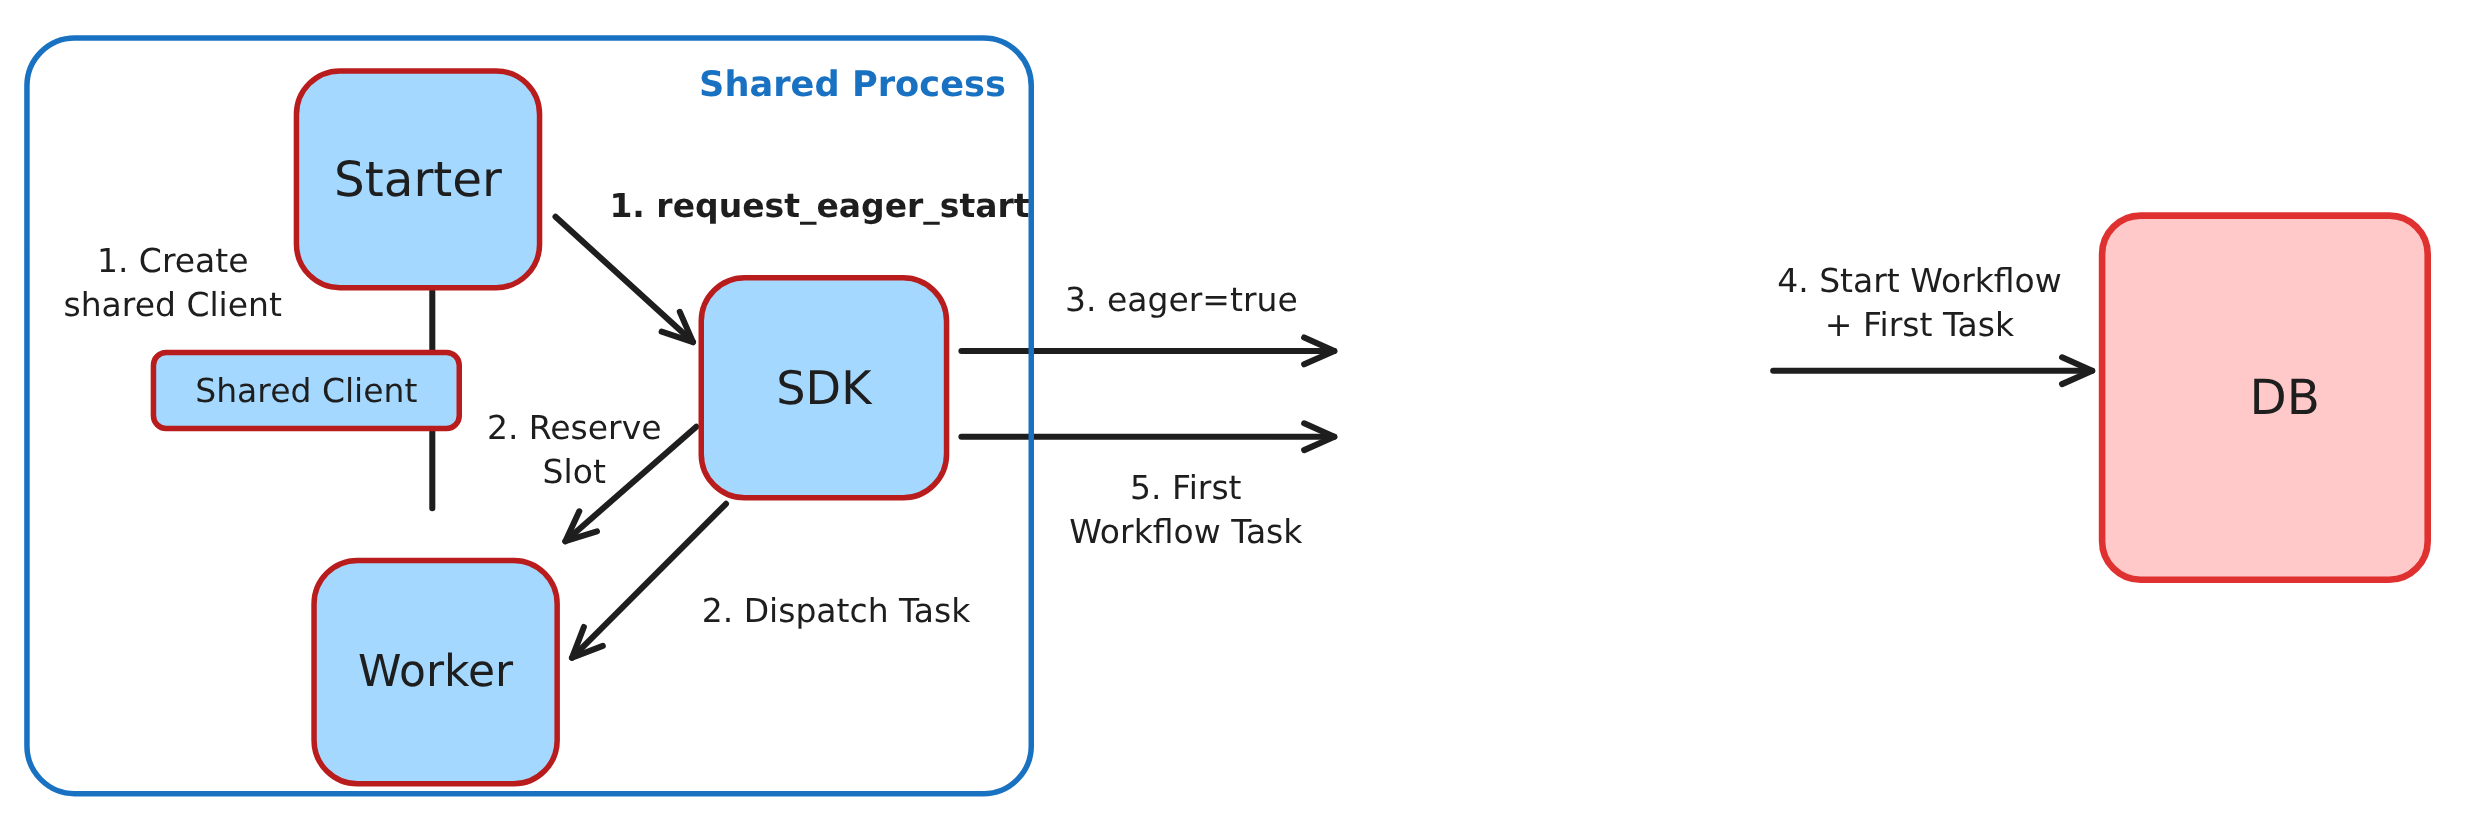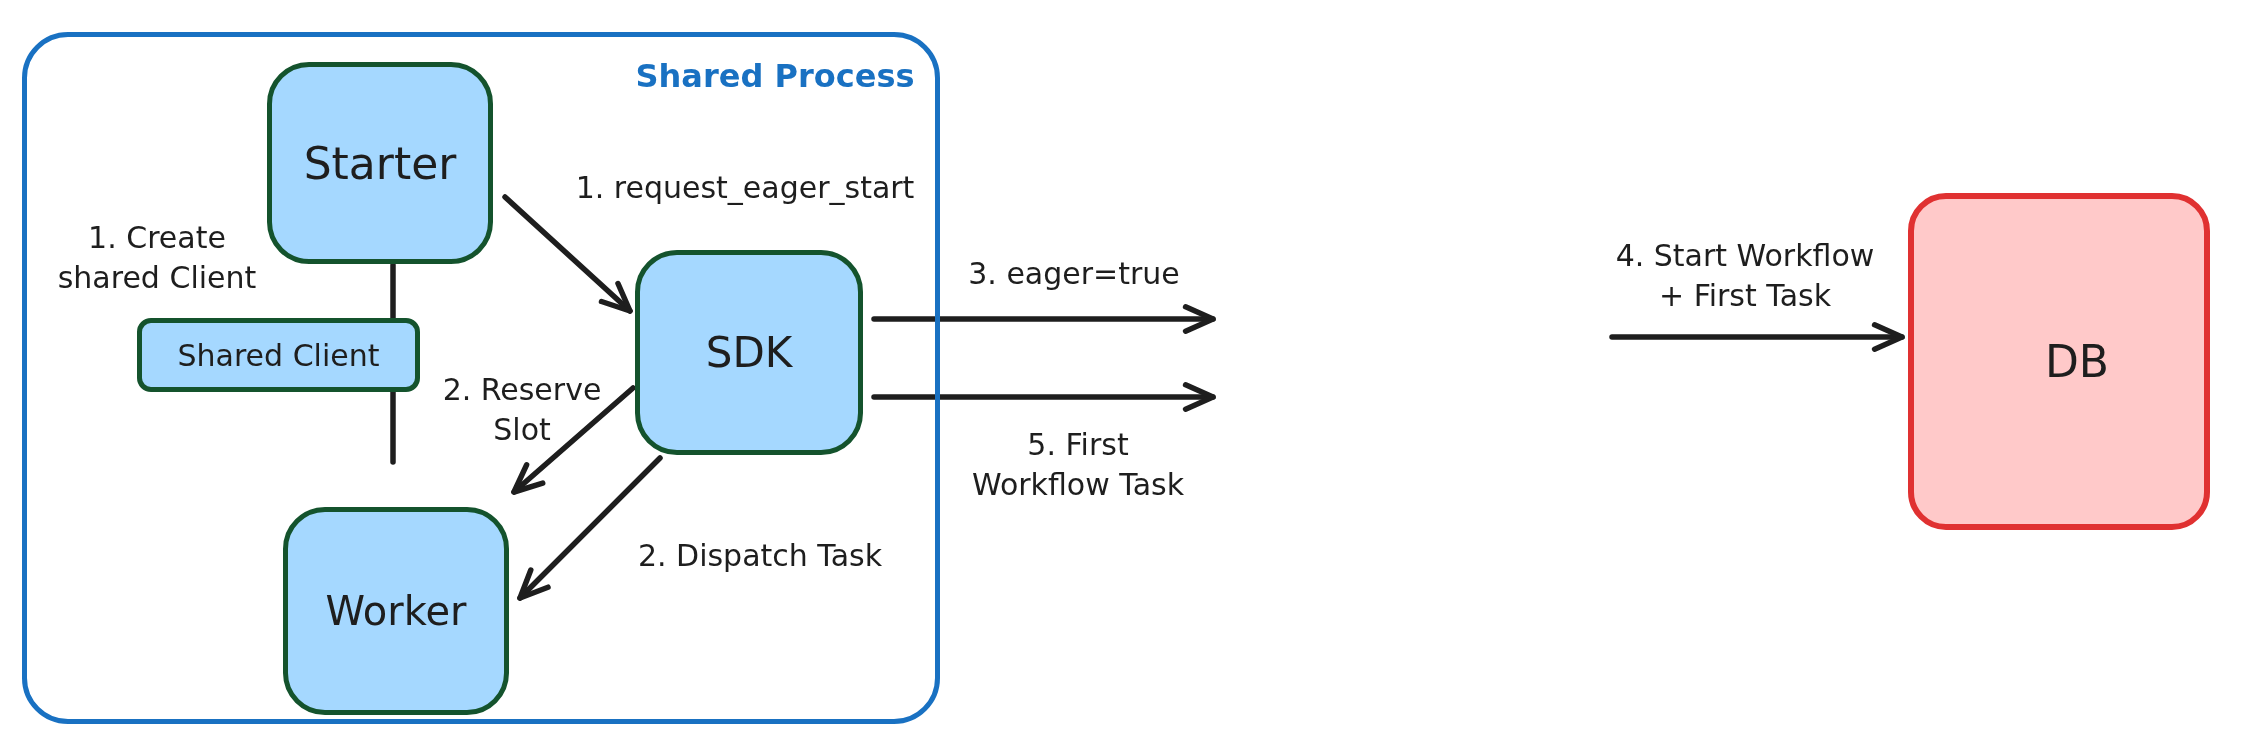--- a/index.html
+++ b/index.html
@@ -22,21 +22,21 @@
     position: absolute;
     display: flex;
     align-items: center;
     justify-content: center;
     box-sizing: border-box;
     z-index: 1;
     text-align: center;
   }
   .blue-node {
     background: #a5d8ff;
-    border: 5px solid #14532d;
+    border: 5px solid #b91c1c;
   }
   .red-node {
     background: #ffc9c9;
     border: 6px solid #e03131;
   }
   .frame {
     position: absolute;
     box-sizing: border-box;
     border: 5px solid #1971c2;
     border-radius: 46px;
@@ -130,21 +130,21 @@
 
   <div class="node red-node" style="left:1908px; top:193px; width:302px; height:337px; border-radius:38px; font-size:44px;padding-left:36px;">
     <span class="node-label">DB</span>
   </div>
 
   <div class="note" style="left:157px; top:258px;">
     <div>1. Create</div>
     <div>shared Client</div>
   </div>
 
-  <div class="note" style="left:745px; top:188px;">
+  <div class="note" style="left:745px; top:188px;font-weight:bold;">
     <div>1. request_eager_start</div>
   </div>
 
   <div class="note" style="left:522px; top:410px;">
     <div>2. Reserve</div>
     <div>Slot</div>
   </div>
 
   <div class="note" style="left:1074px; top:274px;">3. eager=true</div>
 

